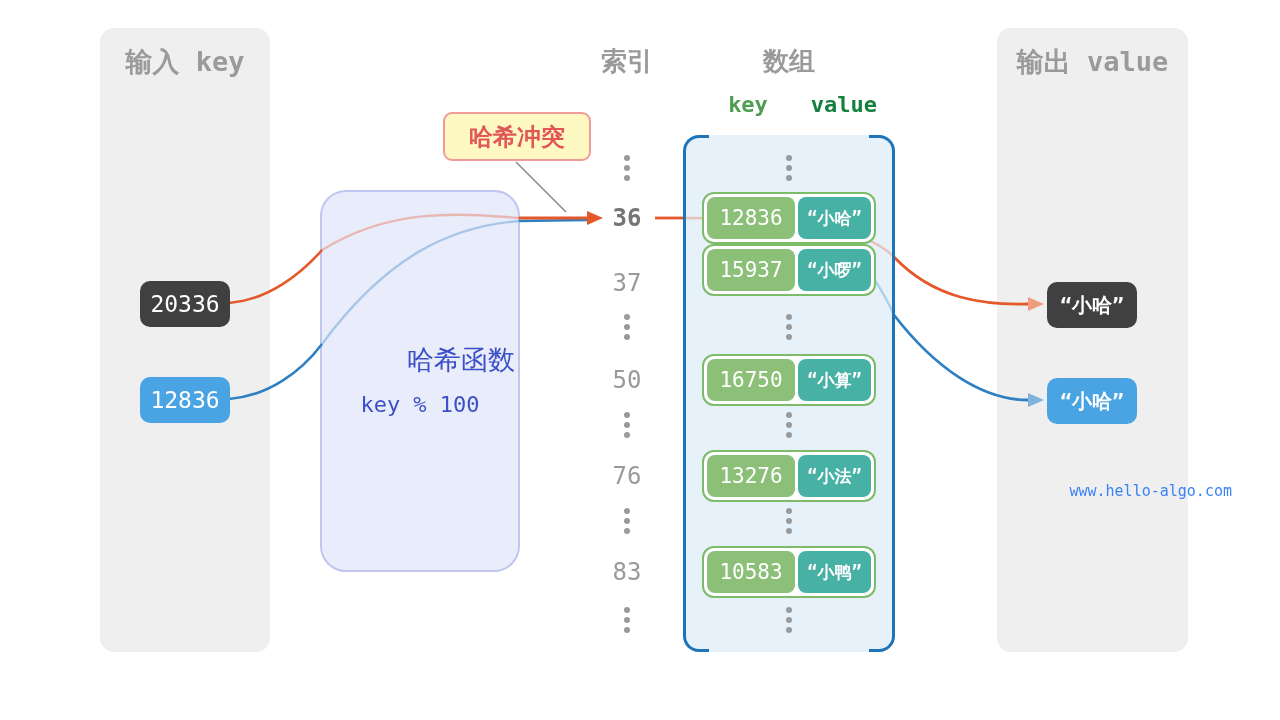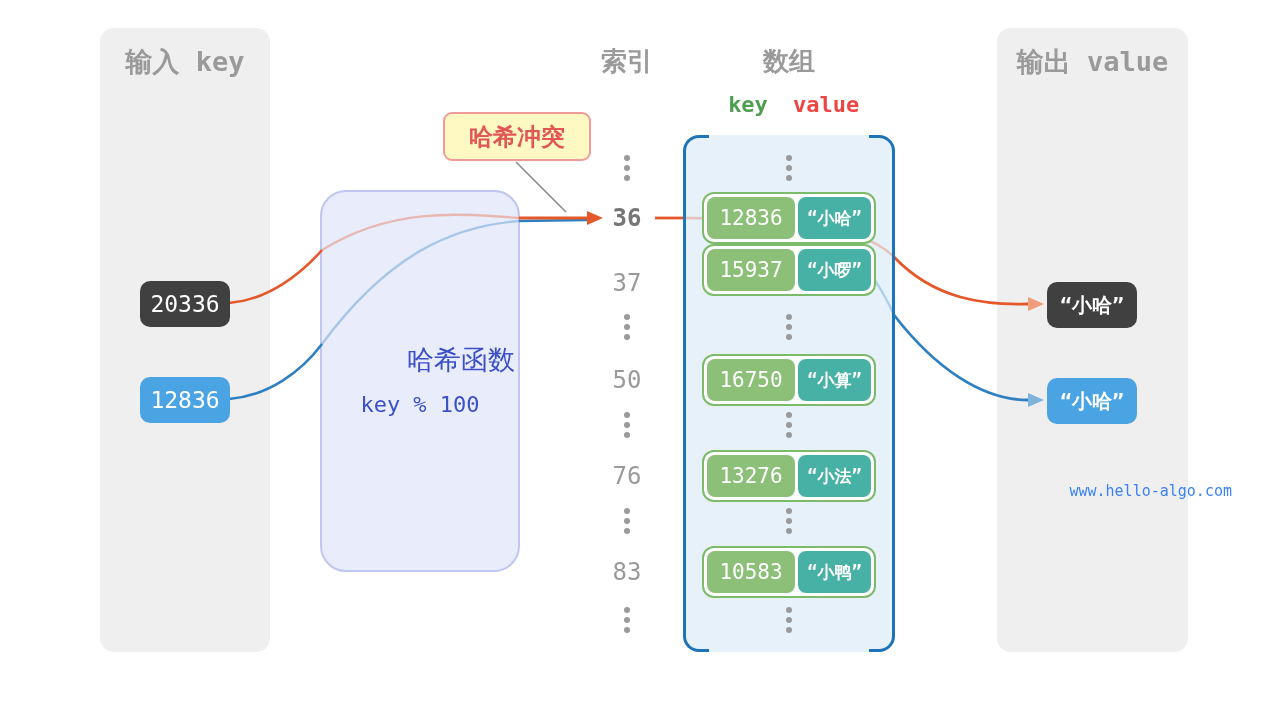--- a/index.html
+++ b/index.html
@@ -32,21 +32,21 @@
   .collision { position:absolute; left:443px; top:112px; width:148px; height:49px;
                background:#fef9c3; border:2px solid #f19a9a; border-radius:9px;
                display:flex; align-items:center; justify-content:center;
                font-size:24px; font-weight:bold; color:#e15656; z-index:3; }
 
   .col-header { position:absolute; font-size:26px; font-weight:bold; color:#9a9a9a; z-index:3;
                 text-align:center; }
   .kv-header { position:absolute; top:92px; z-index:3;
                font-family:"DejaVu Sans Mono", monospace; font-size:22px; font-weight:bold; }
   .kv-header.k { left:703px; width:90px; text-align:center; color:#4f9d50; }
-  .kv-header.v { left:793px; width:84px; text-align:left; color:#ef4444; }
+  .kv-header.v { left:793px; width:84px; text-align:right; color:#15803d; }
 
   .idx-item { position:absolute; left:590px; width:74px; text-align:center;
               font-family:"DejaVu Sans Mono", monospace; font-size:24px; color:#9a9a9a; z-index:3; }
   .idx-item.bold { font-weight:bold; color:#757575; }
 
   .dots { position:absolute; display:flex; flex-direction:column; align-items:center; gap:4px; z-index:3; }
   .dots i { width:6px; height:6px; border-radius:50%; background:#9a9a9a; }
 
   .arraybox { position:absolute; left:683px; top:135px; width:212px; height:517px;
               background:#e6f1fa; border-radius:16px; z-index:1; }

